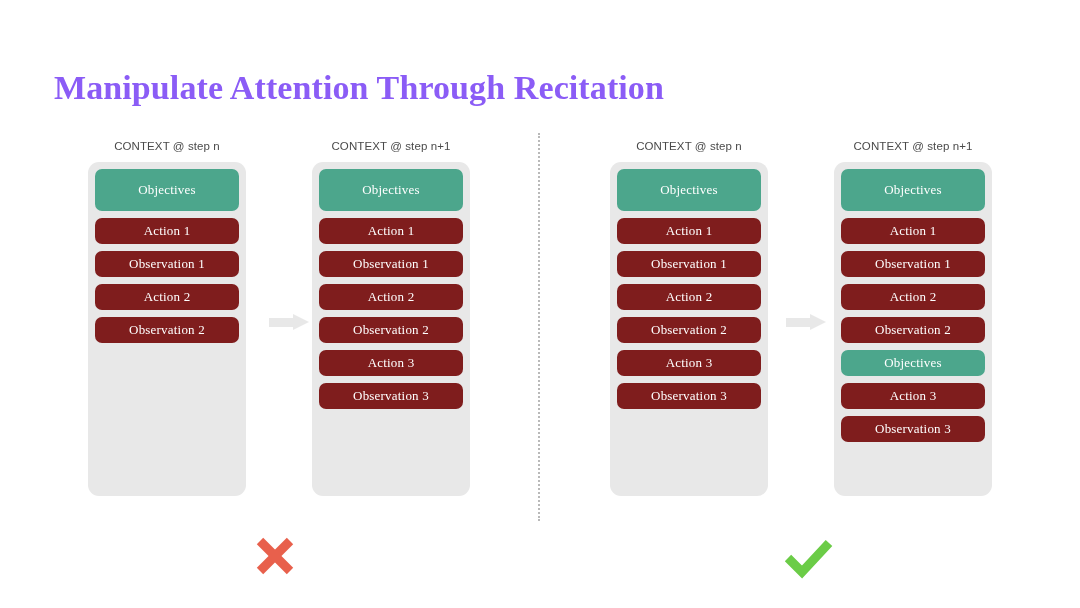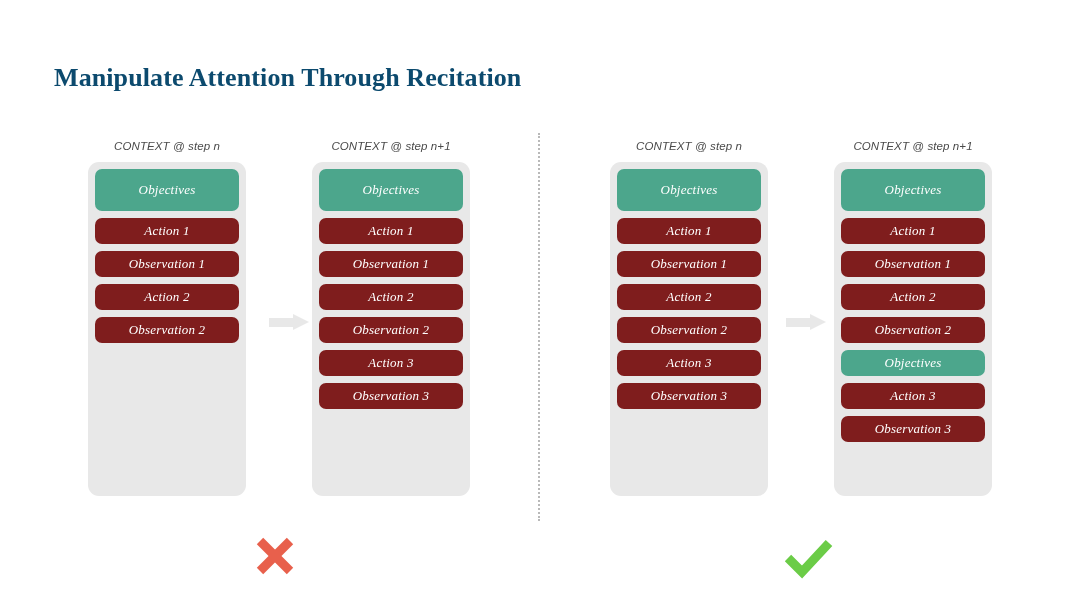--- a/index.html
+++ b/index.html
@@ -14,33 +14,32 @@
     overflow: hidden;
     position: relative;
   }
 
   #slide-title {
     position: absolute;
     left: 54px;
     top: 46px;
     font-family: "Liberation Serif", serif;
     font-weight: bold;
-    font-size: 26px;
+    font-size: 34px;
     letter-spacing: 0.1px;
-    color: #0c4a6e;
+    color: #8b5cf6;
     white-space: nowrap;
   }
 
   .diagram {
     position: absolute;
     left: 0;
     top: 0;
     width: 867px;
     height: 608px;
-    font-style: italic;
   }
 
   .divider {
     position: absolute;
     left: 538px;
     top: 133px;
     width: 0;
     height: 388px;
     border-left: 2px dotted #b9b9b9;
   }

